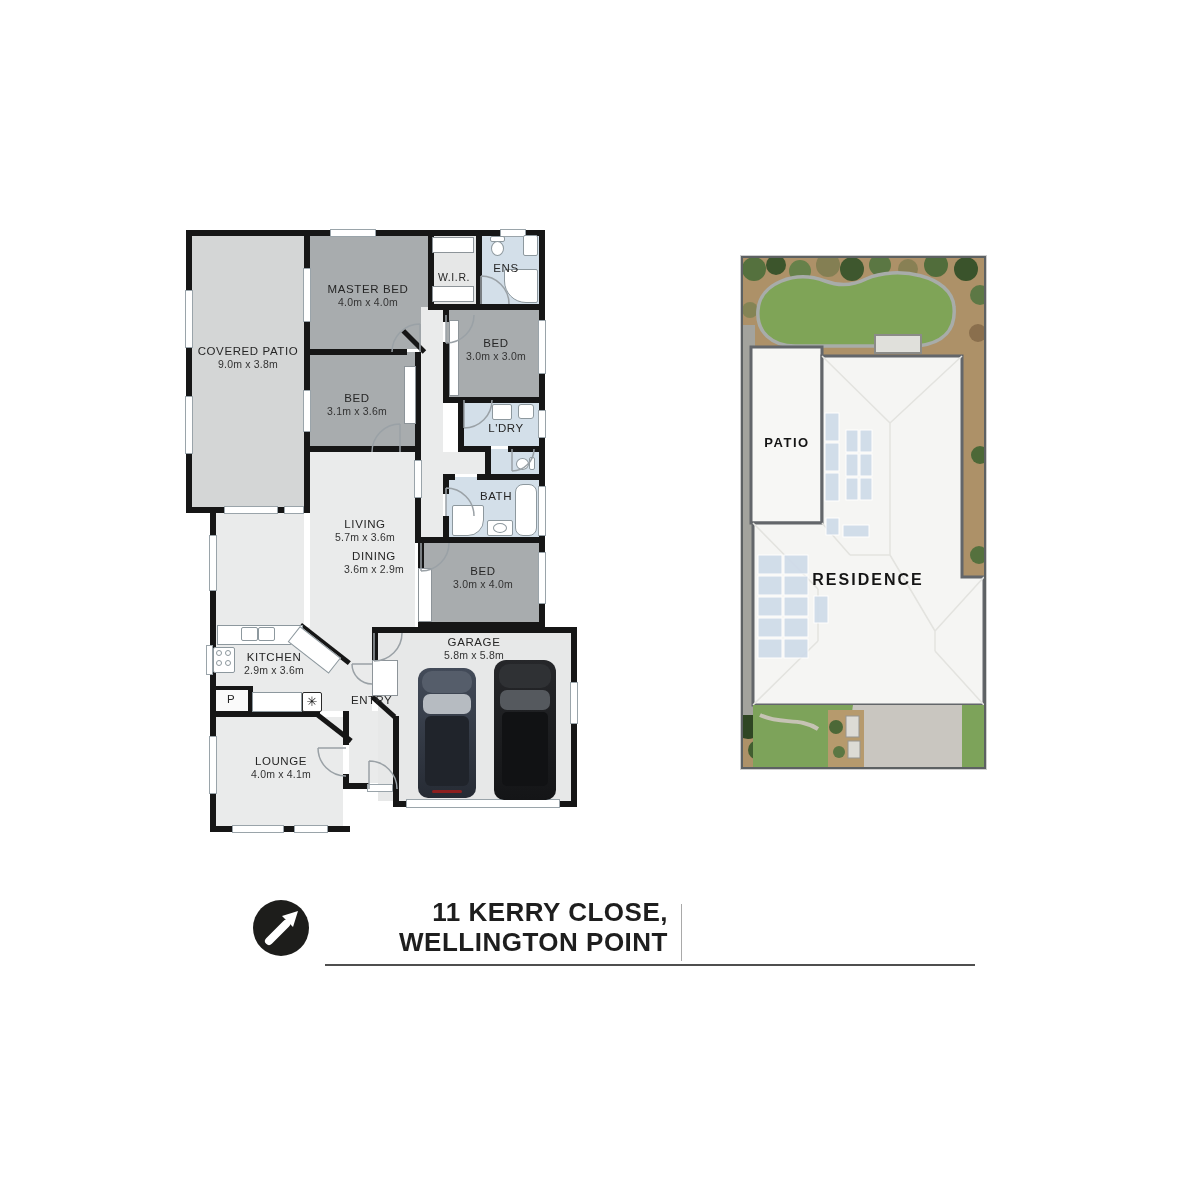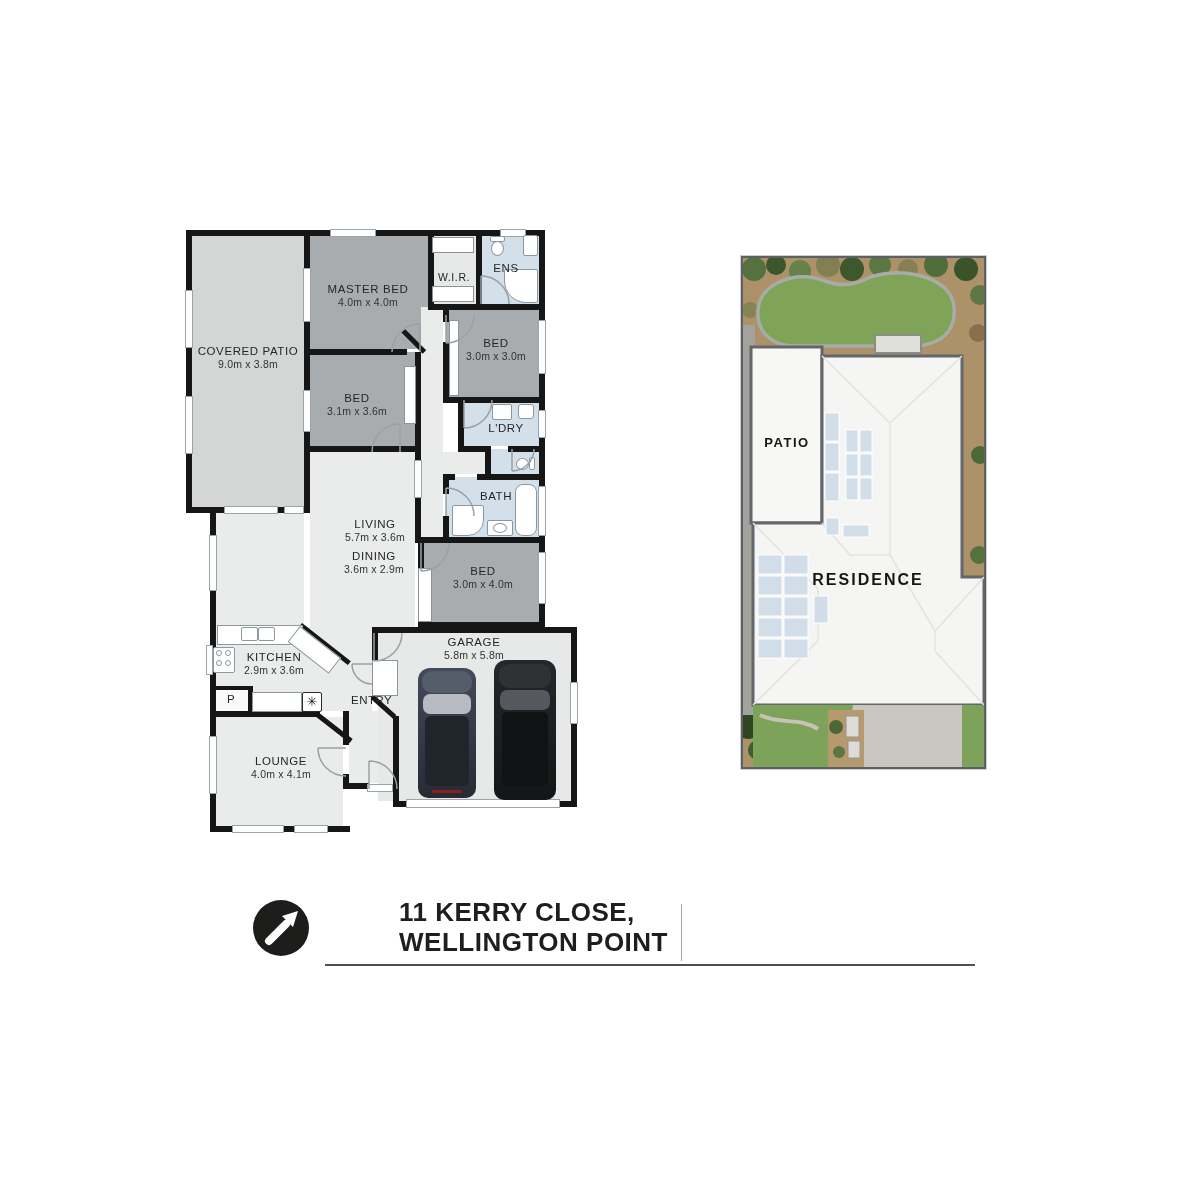--- a/index.html
+++ b/index.html
@@ -11,21 +11,21 @@
   .w{position:absolute;background:#161616;}
   .aw{position:absolute;background:#161616;transform-origin:left top;}
   .win{position:absolute;background:#ffffff;border:1px solid #9aa4aa;box-sizing:border-box;}
   .robe{position:absolute;background:#ffffff;border:1px solid #8d9499;box-sizing:border-box;}
   .fx{position:absolute;background:#ffffff;border:1px solid #8d989e;box-sizing:border-box;border-radius:2px;}
   .lbl{position:absolute;width:130px;margin-left:-65px;text-align:center;color:#262626;
        font-size:11.5px;letter-spacing:.6px;line-height:13px;font-weight:400;}
   .lbl .dim{font-size:10.5px;letter-spacing:.2px;color:#333;}
   .small-lbl{position:absolute;color:#262626;font-size:11.5px;letter-spacing:.5px;}
   
-  .addr{position:absolute;right:532px;top:897px;font-weight:700;
+  .addr{position:absolute;right:532px;top:897px;text-align:right;font-weight:700;
         font-size:26px;line-height:30px;color:#1e1e1e;letter-spacing:.5px;}
   .areas{position:absolute;left:698px;top:901px;font-size:16px;line-height:22.5px;
          color:#4c4c4c;letter-spacing:.3px;}
   .vdiv{position:absolute;left:681px;top:904px;width:1px;height:57px;background:#a9a9a9;}
   .hrule{position:absolute;left:325px;top:964px;width:650px;height:2px;background:#4f4f4f;}
   .disclaimer{position:absolute;left:0;top:976px;width:1200px;text-align:center;
               font-size:13px;font-style:italic;color:#343434;letter-spacing:.2px;}
   .car{position:absolute;border-radius:12px 12px 10px 10px;}
   svg text{font-family:"Liberation Sans","DejaVu Sans",sans-serif;}
 </style>
@@ -209,21 +209,21 @@
     <div class="lbl" style="left:357px;top:392px;">
       <span>BED</span><br>
       <span class="dim">3.1m x 3.6m</span>
     </div>
     <div class="lbl" style="left:506px;top:422px;">
       <span>L'DRY</span>
     </div>
     <div class="lbl" style="left:496px;top:490px;">
       <span>BATH</span>
     </div>
-    <div class="lbl" style="left:375px;top:518px;">
+    <div class="lbl" style="left:365px;top:518px;">
       <span>LIVING</span><br>
       <span class="dim">5.7m x 3.6m</span>
     </div>
     <div class="lbl" style="left:283px;top:550px;margin-left:26px;">
       <span>DINING</span><br>
       <span class="dim">3.6m x 2.9m</span>
     </div>
     <div class="lbl" style="left:483px;top:565px;">
       <span>BED</span><br>
       <span class="dim">3.0m x 4.0m</span>

